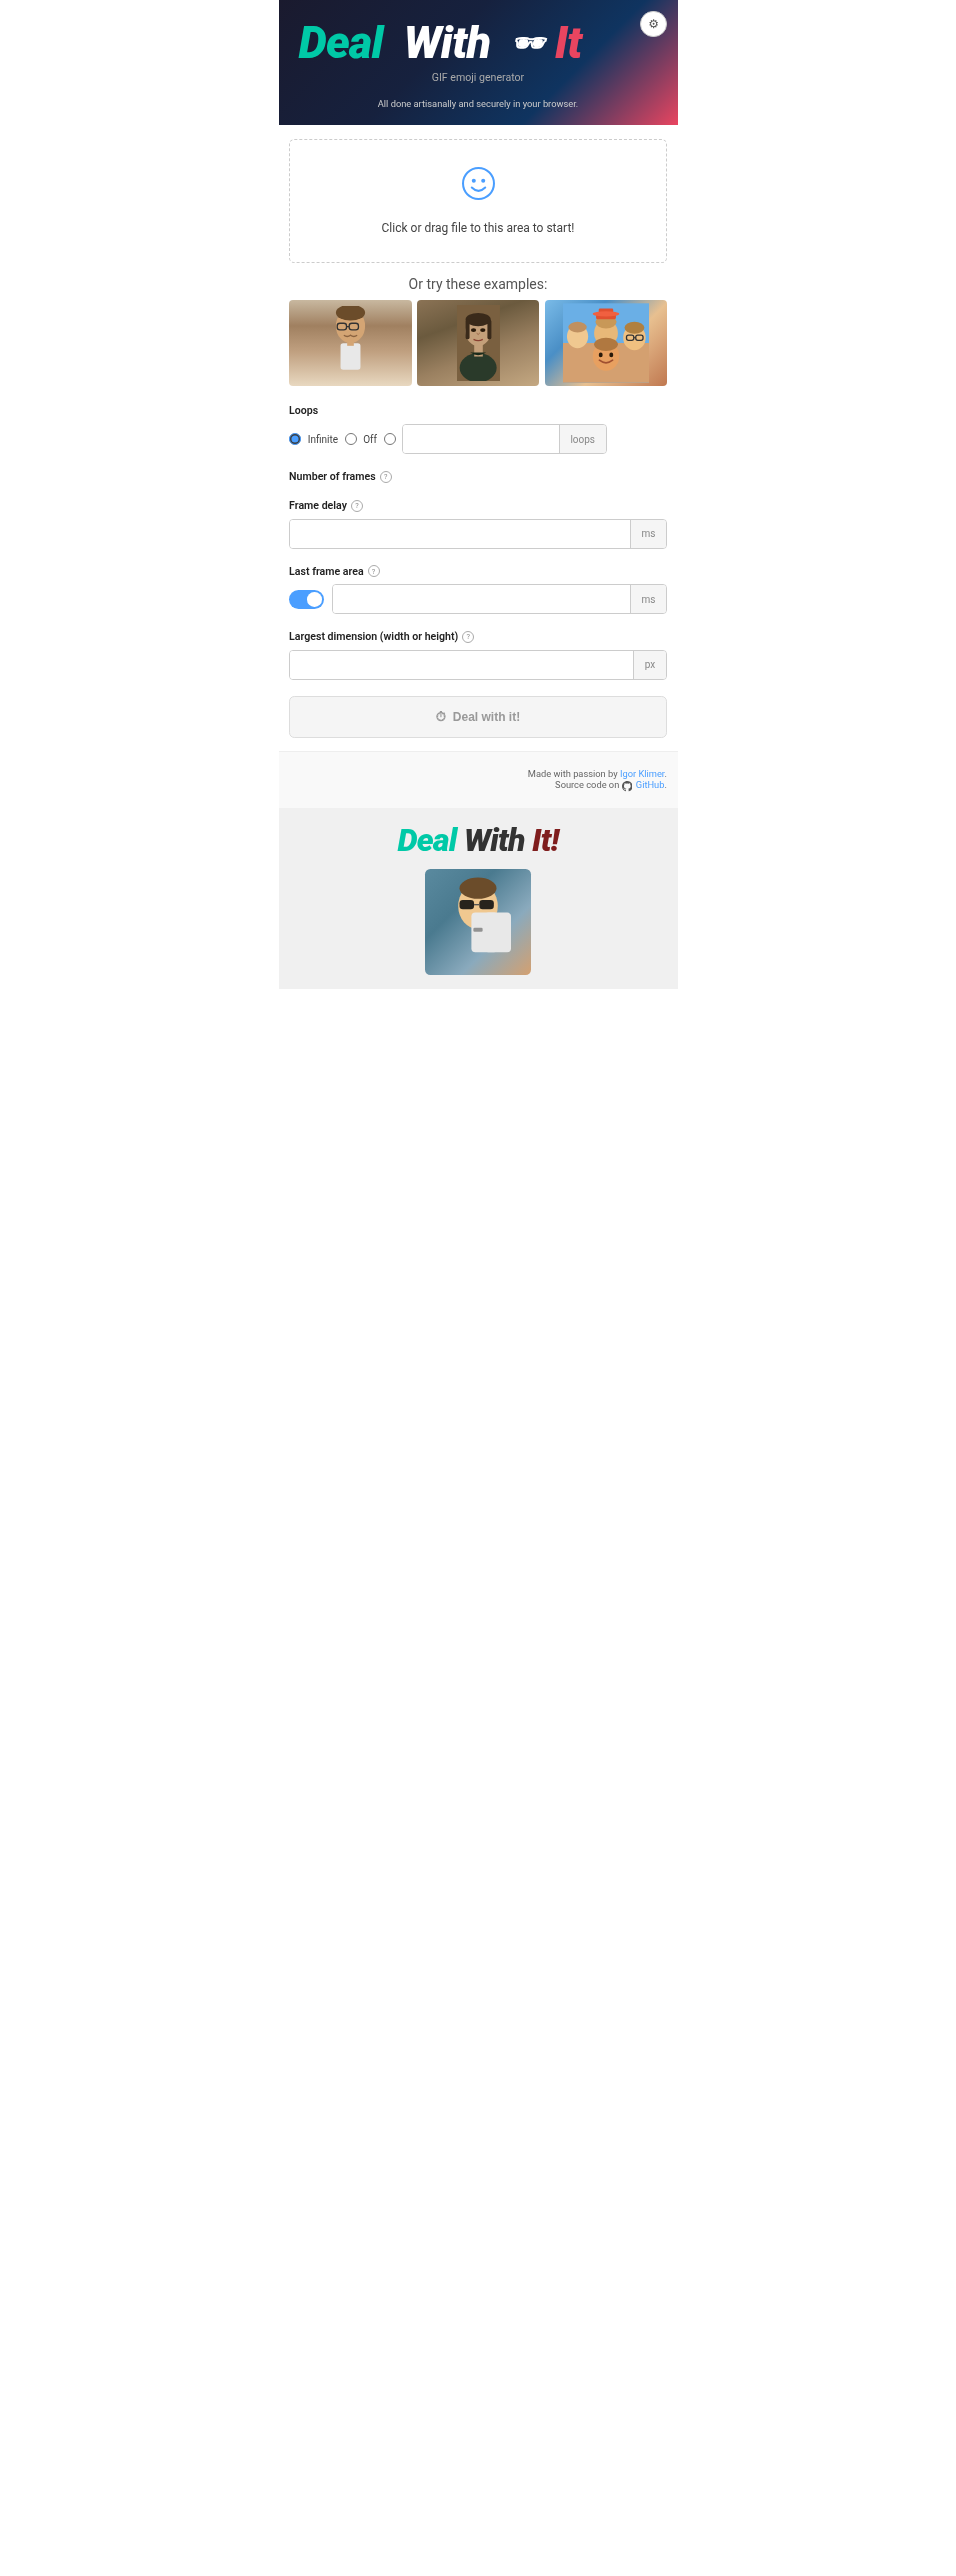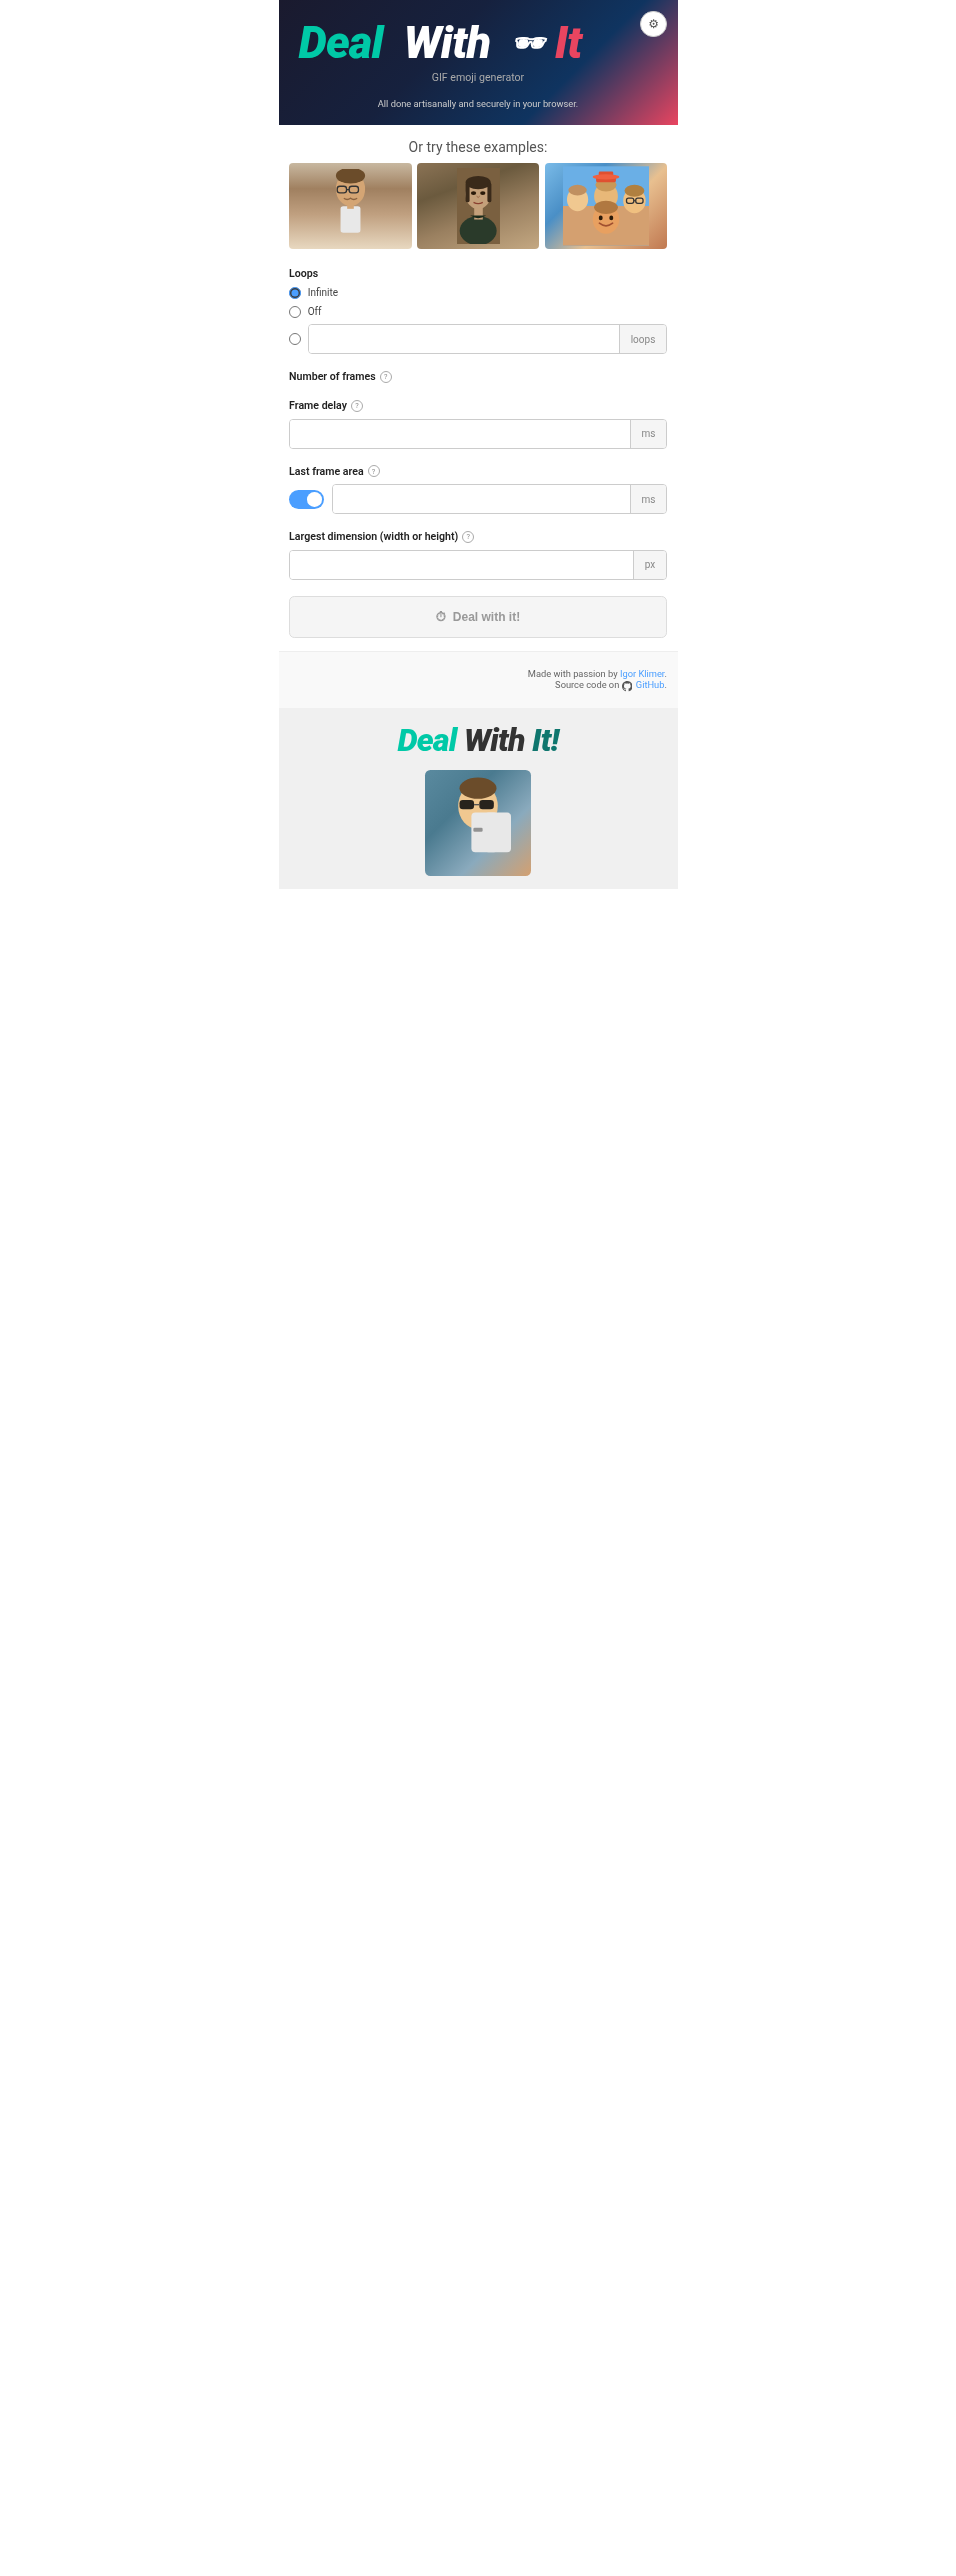--- a/index.html
+++ b/index.html
@@ -116,21 +116,21 @@
       justify-content: center;
       font-size: 7.3px;
       color: #888;
       cursor: pointer;
       font-weight: normal;
     }
 
     
     .radio-group {
       display: flex;
-      flex-direction: column;
+      flex-direction: row;
       gap: 6.6px;
     }
 
     .radio-row {
       display: flex;
       align-items: center;
       gap: 6.6px;
     }
 
     .radio-input {
@@ -317,20 +317,31 @@
   <div class="header-subtitle">GIF emoji generator</div>
   <div class="header-desc">All done artisanally and securely in your browser.</div>
 
   <button class="settings-btn">
     <span>⚙</span>
   </button>
 </div>
 
 <div class="main">
 
+  <div class="upload-area">
+    <div class="upload-icon">
+      <svg width="35" height="35" viewBox="0 0 52 52" fill="none" xmlns="http://www.w3.org/2000/svg">
+        <circle cx="26" cy="26" r="23" stroke="#4a9eff" stroke-width="3" fill="none"></circle>
+        <circle cx="19" cy="22" r="3" fill="#4a9eff"></circle>
+        <circle cx="33" cy="22" r="3" fill="#4a9eff"></circle>
+        <path d="M16 32 Q26 42 36 32" stroke="#4a9eff" stroke-width="3" fill="none" stroke-linecap="round"></path>
+      </svg>
+    </div>
+    <div class="upload-text">Click or drag file to this area to start!</div>
+  </div>
 
   <div class="examples-label">Or try these examples:</div>
 
   <div class="examples-grid">
     <div class="example-container">
       <div style="width:100%;height:100%;background:linear-gradient(180deg,#c8b8a0 0%,#a08060 30%,#c0a080 60%,#e8d8c0 100%);display:flex;align-items:center;justify-content:center;">
         <svg width="47" height="73" viewBox="0 0 70 110">
 
           <ellipse cx="35" cy="30" rx="22" ry="26" fill="#d4a574"></ellipse>
 
@@ -498,21 +509,21 @@
       <svg width="10.6" height="10.6" viewBox="0 0 16 16" fill="#555" xmlns="http://www.w3.org/2000/svg" style="vertical-align:middle;">
         <path d="M8 0C3.58 0 0 3.58 0 8c0 3.54 2.29 6.53 5.47 7.59.4.07.55-.17.55-.38 0-.19-.01-.82-.01-1.49-2.01.37-2.53-.49-2.69-.94-.09-.23-.48-.94-.82-1.13-.28-.15-.68-.52-.01-.53.63-.01 1.08.58 1.23.82.72 1.21 1.87.87 2.33.66.07-.52.28-.87.51-1.07-1.78-.2-3.64-.89-3.64-3.95 0-.87.31-1.59.82-2.15-.08-.2-.36-1.02.08-2.12 0 0 .67-.21 2.2.82.64-.18 1.32-.27 2-.27.68 0 1.36.09 2 .27 1.53-1.04 2.2-.82 2.2-.82.44 1.1.16 1.92.08 2.12.51.56.82 1.27.82 2.15 0 3.07-1.87 3.75-3.65 3.95.29.25.54.73.54 1.48 0 1.07-.01 1.93-.01 2.2 0 .21.15.46.55.38A8.013 8.013 0 0016 8c0-4.42-3.58-8-8-8z"></path>
       </svg>
     </span>
     <a class="footer-link" href="#">GitHub</a>.
   </div>
 </div>
 
 <div style="background:#f0f0f0; padding:13.3px; text-align:center;">
   <div style="font-size:32px; font-weight:900; font-style:italic; color:#222; letter-spacing:-0.7px;">
-    <span style="color:#00c9a7;">Deal</span> <span style="color:#333;">With</span> <span style="color:#0f766e;font-style:italic;">It!</span>
+    <span style="color:#00c9a7;">Deal</span> <span style="color:#333;">With</span> <span style="color:#7f1d1d;font-style:italic;">It!</span>
   </div>
   <div style="margin-top:10.6px; display:inline-block; position:relative;">
     <div style="width:106px; height:106px; background:linear-gradient(135deg,#5a8a9f,#4a7a8f,#8aaabd,#d4a070); border-radius:5.3px; display:flex;align-items:center;justify-content:center;">
       <svg width="66" height="93" viewBox="0 0 100 140">
         <ellipse cx="50" cy="45" rx="30" ry="35" fill="#f0c890"></ellipse>
         <ellipse cx="50" cy="18" rx="28" ry="16" fill="#6b4c2a"></ellipse>
 
         <rect x="22" y="36" width="22" height="14" rx="5" fill="#111" opacity="0.9"></rect>
         <rect x="52" y="36" width="22" height="14" rx="5" fill="#111" opacity="0.9"></rect>
         <line x1="44" y1="43" x2="52" y2="43" stroke="#555" stroke-width="2"></line>

